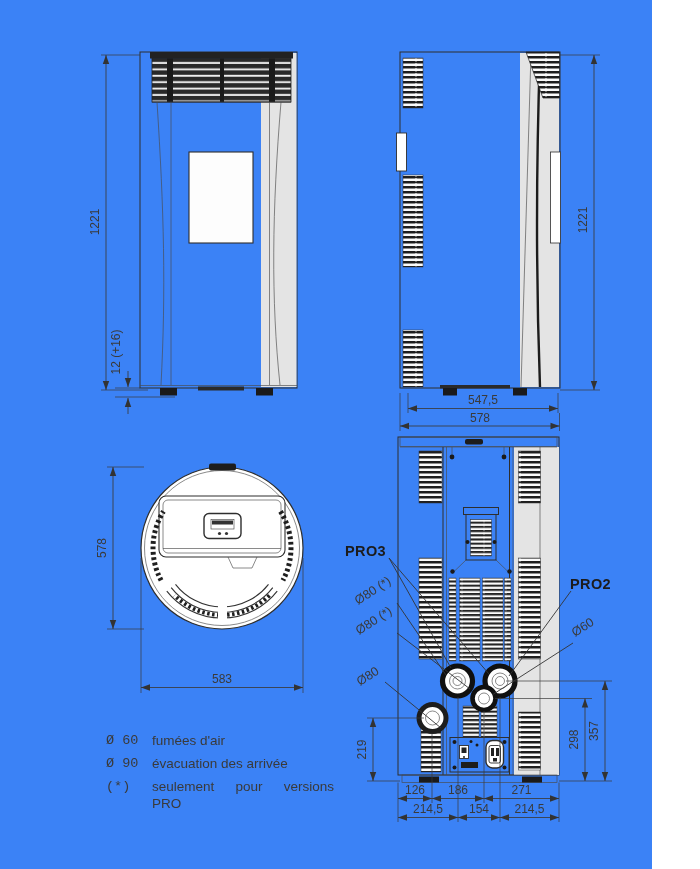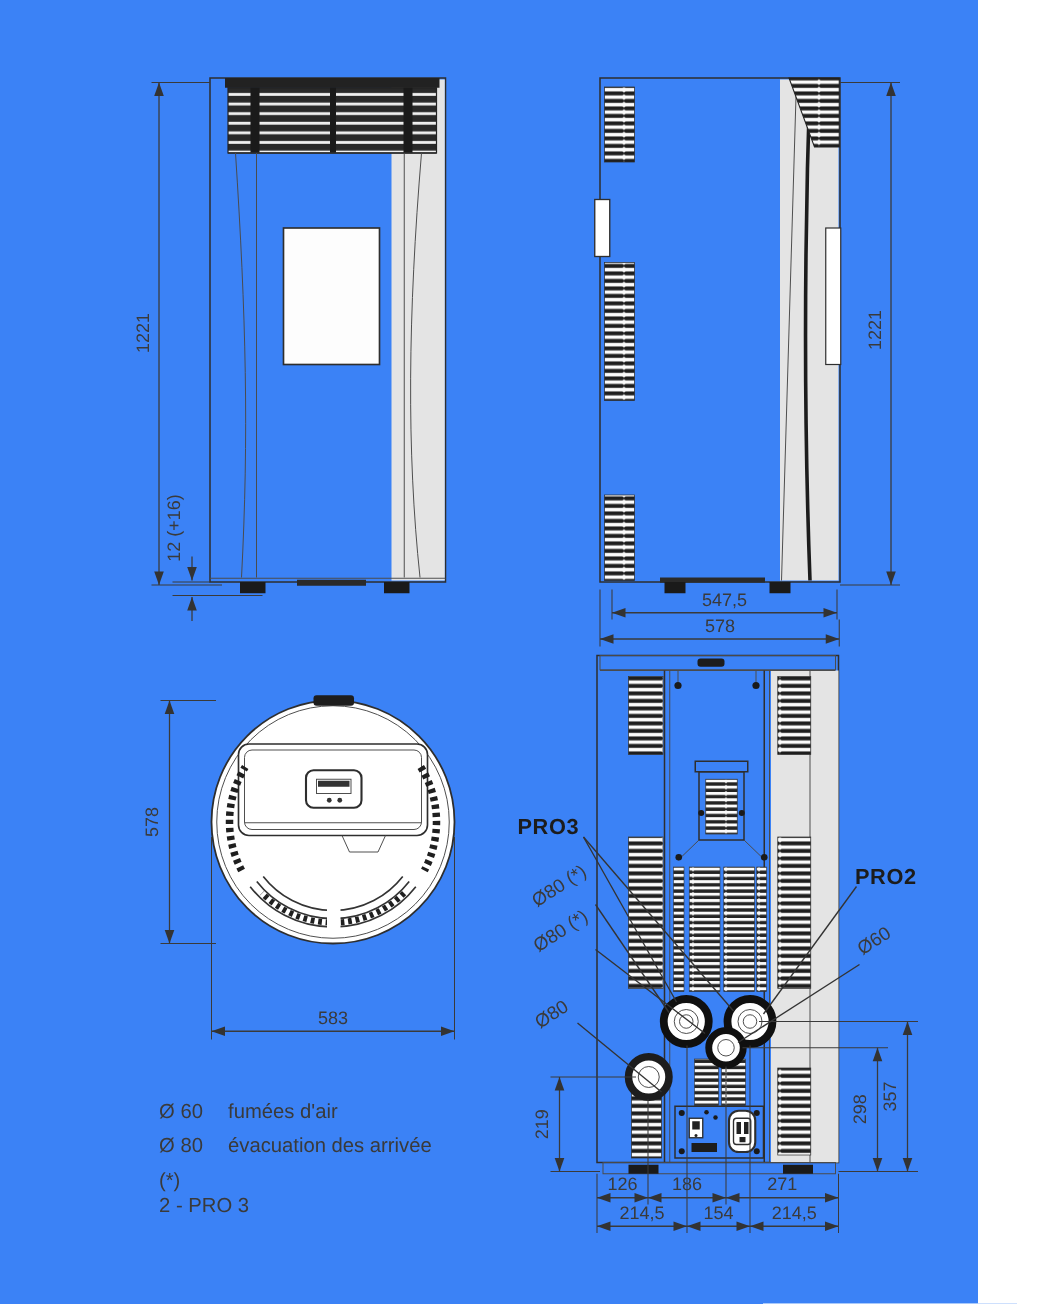--- a/index.html
+++ b/index.html
@@ -10,21 +10,21 @@
   .thin{stroke:#4a4a4a;stroke-width:.65;fill:none;}
   .ext{stroke:#3a3a3a;stroke-width:.7;fill:none;}
   .dimln{stroke:#3a3a3a;stroke-width:.85;fill:none;}
   .dimtxt{font:12px "Liberation Sans",sans-serif;fill:#3a3a3a;}
   .rotlbl{font:12.5px "Liberation Sans",sans-serif;fill:#3a3a3a;}
   .lbl{font:bold 14.5px "Liberation Sans",sans-serif;fill:#1c1c1c;letter-spacing:.4px;}
   .leader{stroke:#333;stroke-width:.9;fill:none;}
   #legend{position:absolute;left:106px;top:732px;width:240px;color:#3a3a3a;
           font-size:13.5px;line-height:17px;}
   .lrow{display:flex;margin-bottom:6px;}
-  .lsym{width:46px;flex:none;}
+  .lsym{width:46px;flex:none;font-family:Liberation Mono, monospace;}
   .ljust{width:182px;text-align:justify;text-align-last:justify;word-spacing:2px;}
   .lline2{margin-bottom:6px;}
   .lunits{margin-top:8px;}
 </style>
 </head>
 <body>
 
 <div id="page">
 <svg width="700" height="869" viewBox="0 0 700 869">
   <defs>
@@ -278,21 +278,21 @@
     <text class="dimtxt" text-anchor="middle" transform="rotate(-90 597.5 731)" x="597.5" y="731">357</text>
   </g>
 </svg>
 
 <div id="legend">
   <div class="lrow">
     <span class="lsym">Ø 60</span>
     <span>fumées d'air</span>
   </div>
   <div class="lrow">
-    <span class="lsym">Ø 80</span>
+    <span class="lsym">Ø 90</span>
     <span>évacuation des arrivée</span>
   </div>
   <div class="lrow" style="margin-bottom:0">
     <span class="lsym">(*)</span>
+    <span class="ljust">seulement pour versions PRO</span>
   </div>
-  <div class="lline2">2 - PRO 3</div>
 </div>
 </div>
 
 </body></html>

